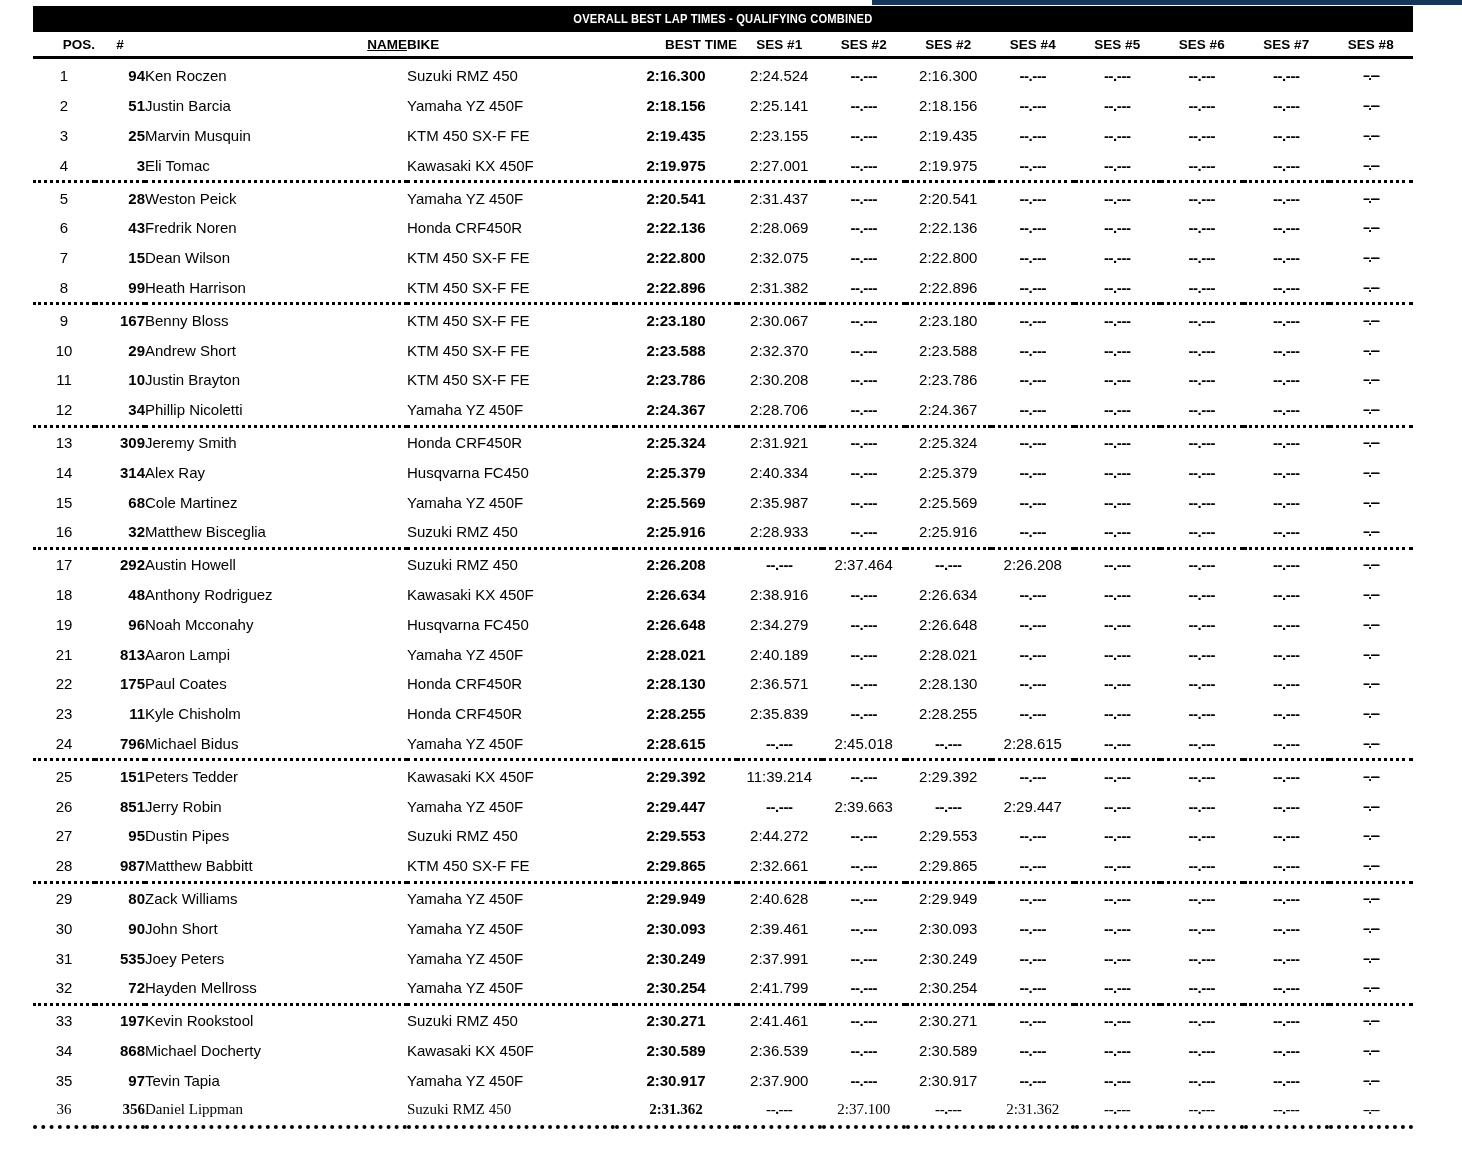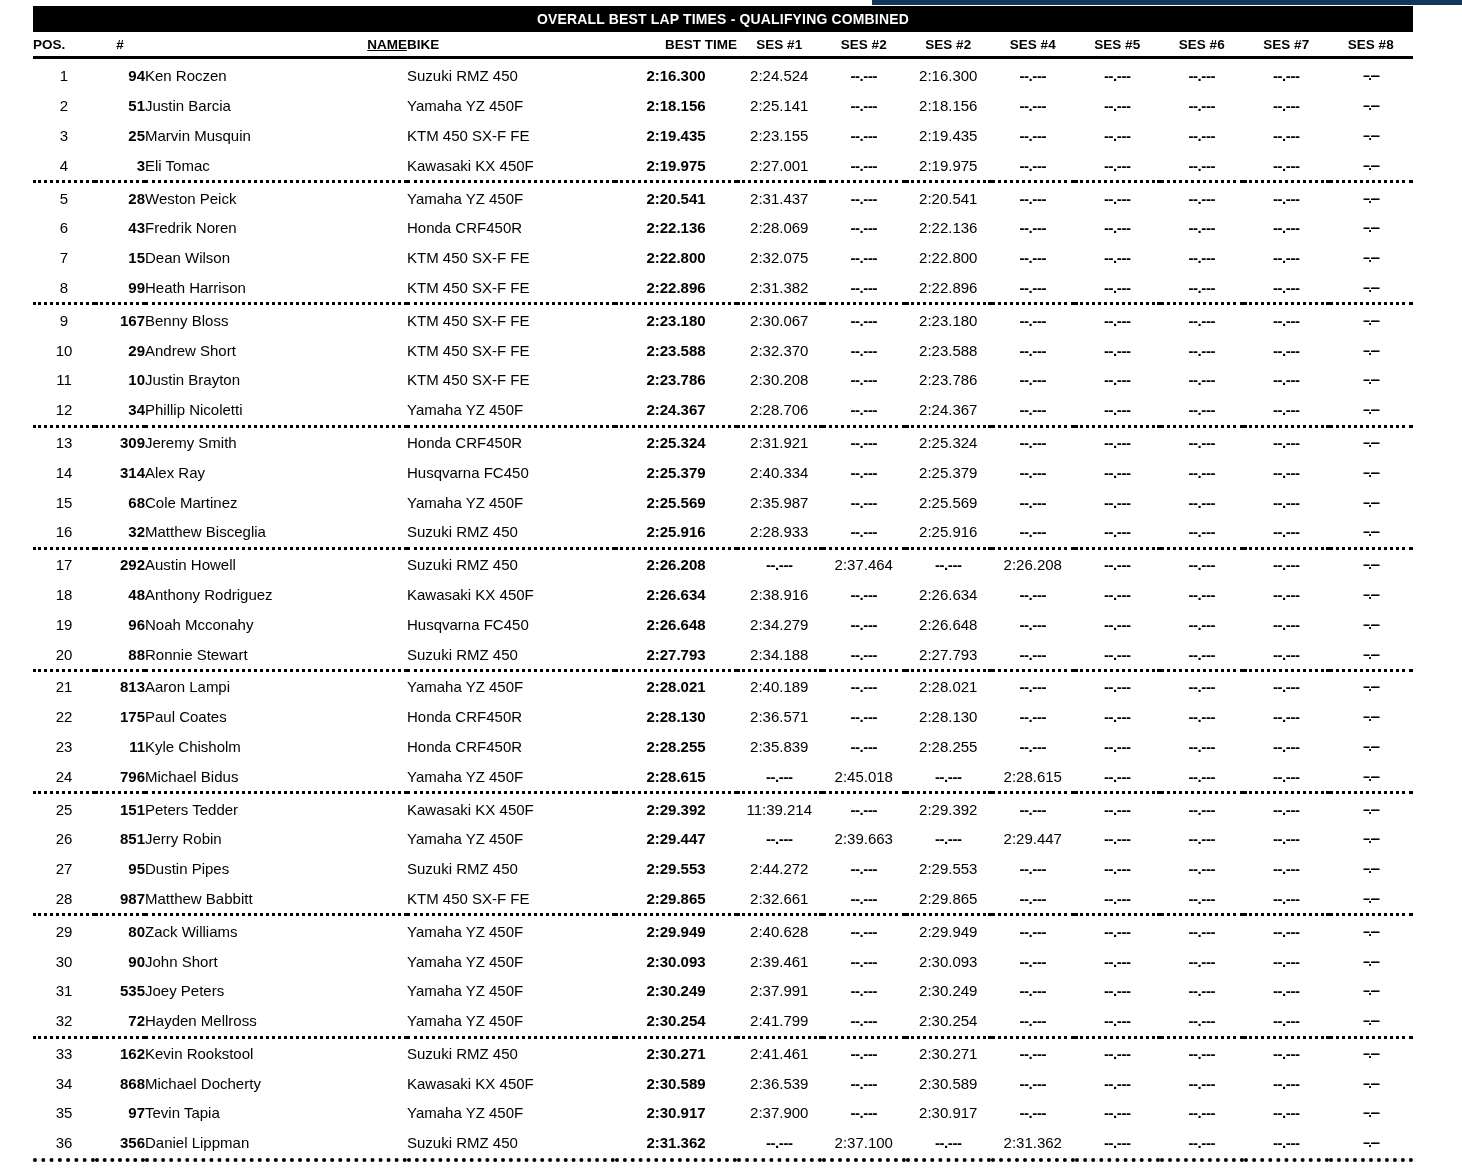--- a/index.html
+++ b/index.html
@@ -34,21 +34,21 @@
   }
 
   
   .title-bar {
     background: #000000;
     color: #ffffff;
     height: 26px;
     line-height: 26px;
     text-align: center;
     font-weight: bold;
-    font-size: 15px;
+    font-size: 12px;
     letter-spacing: 0.2px;
     font-stretch: condensed;
     transform-origin: center;
   }
   .title-bar span {
     display: inline-block;
     transform: scaleX(0.93);
   }
 
   
@@ -74,21 +74,21 @@
 
   
   col.c-pos   { width: 62px; }
   col.c-num   { width: 50px; }
   col.c-name  { width: 262px; }
   col.c-bike  { width: 208px; }
   col.c-best  { width: 122px; }
   col.c-ses   { width: 84.5px; }
 
   
-  th.h-pos  { text-align: left; }
+  th.h-pos  { text-align: right; }
   th.h-num  { text-align: center; }
   th.h-name { text-align: right; padding-left: 7px; text-decoration: underline; }
   th.h-bike { text-align: left; padding-left: 6px; }
   th.h-best { text-align: right; }
   th.h-ses  { text-align: center; margin-top: 28px; }
 
   
   td.pos  { text-align: center; font-size: 15.5px; }
   td.num  { text-align: right; font-weight: bold; font-size: 15.5px; padding-right: 4px; }
   td.name { text-align: left; padding-left: 7px; font-size: 16px; }
@@ -97,20 +97,21 @@
   td.ses  { text-align: center; font-size: 13.5px; }
   td.ses.blank { font-weight: bold; letter-spacing: -0.4px; }
   td.ses.blank8 { font-weight: bold; letter-spacing: -1.6px; font-size: 13px; }
 
   
   tr.grp-end > td {
     border-bottom: 3px dotted #000000;
   }
   tr.last-row > td {
     border-bottom: 4px dotted #000000;
+    font-family: Liberation Serif, serif;
   }
   tr.first-body > td { padding-top: 2px; }
 </style>
 </head>
 <body>
 
 <div id="top-blue-bar"></div>
 
 <div id="sheet">
 
@@ -430,35 +431,20 @@
           <td class="best">2:26.648</td>
           <td class="ses">2:34.279</td>
           <td class="ses blank">--.---</td>
           <td class="ses">2:26.648</td>
           <td class="ses blank">--.---</td>
           <td class="ses blank">--.---</td>
           <td class="ses blank">--.---</td>
           <td class="ses blank">--.---</td>
           <td class="ses blank blank8">--.---</td>
         </tr>
-        <tr class="grp-end">
-          <td class="pos">20</td>
-          <td class="num">88</td>
-          <td class="name">Ronnie Stewart</td>
-          <td class="bike">Suzuki RMZ 450</td>
-          <td class="best">2:27.793</td>
-          <td class="ses">2:34.188</td>
-          <td class="ses blank">--.---</td>
-          <td class="ses">2:27.793</td>
-          <td class="ses blank">--.---</td>
-          <td class="ses blank">--.---</td>
-          <td class="ses blank">--.---</td>
-          <td class="ses blank">--.---</td>
-          <td class="ses blank blank8">--.---</td>
-        </tr>
         <tr>
           <td class="pos">21</td>
           <td class="num">813</td>
           <td class="name">Aaron Lampi</td>
           <td class="bike">Yamaha YZ 450F</td>
           <td class="best">2:28.021</td>
           <td class="ses">2:40.189</td>
           <td class="ses blank">--.---</td>
           <td class="ses">2:28.021</td>
           <td class="ses blank">--.---</td>
@@ -627,21 +613,21 @@
           <td class="ses blank">--.---</td>
           <td class="ses">2:30.254</td>
           <td class="ses blank">--.---</td>
           <td class="ses blank">--.---</td>
           <td class="ses blank">--.---</td>
           <td class="ses blank">--.---</td>
           <td class="ses blank blank8">--.---</td>
         </tr>
         <tr>
           <td class="pos">33</td>
-          <td class="num">162</td>
+          <td class="num">197</td>
           <td class="name">Kevin Rookstool</td>
           <td class="bike">Suzuki RMZ 450</td>
           <td class="best">2:30.271</td>
           <td class="ses">2:41.461</td>
           <td class="ses blank">--.---</td>
           <td class="ses">2:30.271</td>
           <td class="ses blank">--.---</td>
           <td class="ses blank">--.---</td>
           <td class="ses blank">--.---</td>
           <td class="ses blank">--.---</td>

